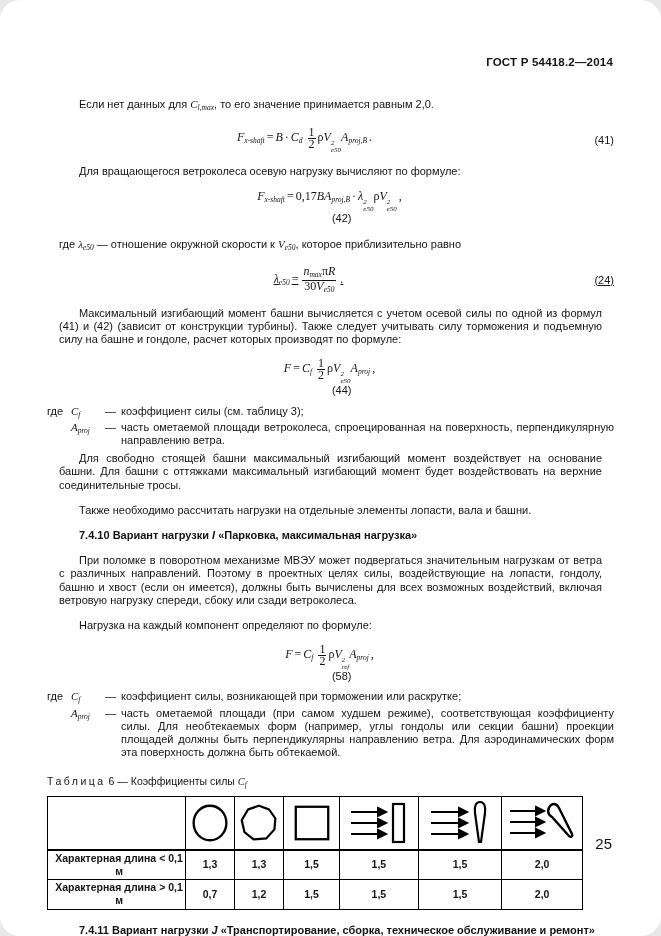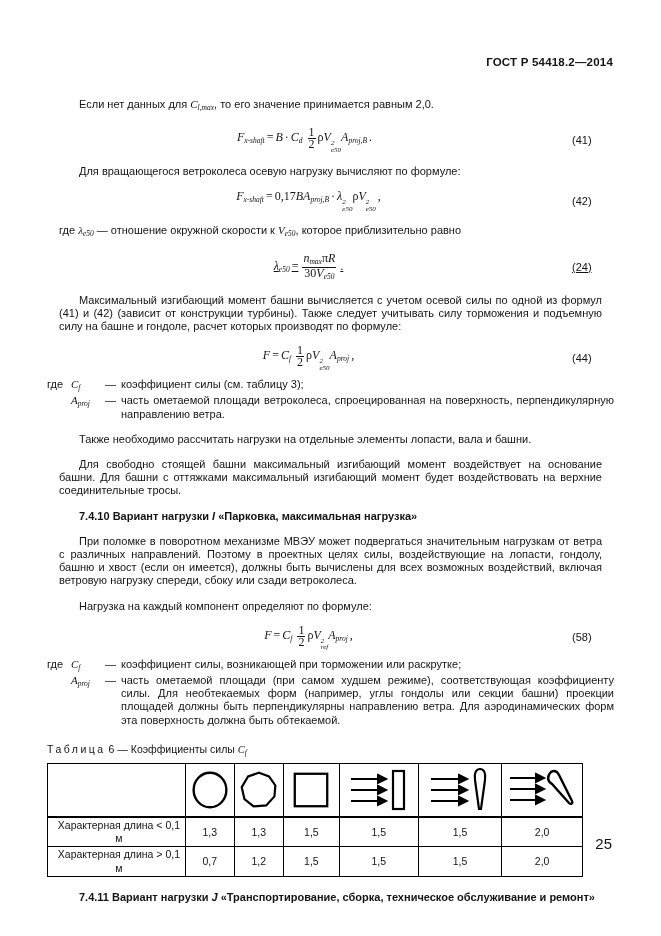--- a/index.html
+++ b/index.html
@@ -1,19 +1,19 @@
 <!DOCTYPE html>
 <html><head>
 <meta charset="utf-8">
 <style>
   html,body { margin:0; padding:0; background:#e8e8e8; }
   .page {
     position:relative; width:661px; height:936px; margin:0 auto;
     background:#ffffff; color:#141414;
-    font-family:"Liberation Sans", sans-serif; font-size:11px; line-height:13.2px;
+    font-family:"Liberation Sans", sans-serif; font-size:11px; line-height:13.2px;border-radius:20px;
   }
   .doc-header {
     position:absolute; top:56px; right:48px;
     font-weight:bold; font-size:11.5px; letter-spacing:.2px;
   }
   .content { position:absolute; top:86px; left:47px; width:567px; }
 
   p.para { margin:12px; text-indent:20px; text-align:justify; }
   p.noindent { text-indent:0; }
   p.bold { font-weight:bold; }
@@ -21,43 +21,43 @@
 
   
   .v  { font-family:"Liberation Serif", serif; font-style:italic; }
   .s  { font-family:"Liberation Serif", serif; font-style:italic; font-size:7.5px; vertical-align:-2px; }
   .g  { font-family:"Liberation Serif", serif; font-style:normal; }
   .op { font-family:"Liberation Serif", serif; padding:0 2px; }
 
   
   .eqrow { display:flex; align-items:center; }
   .eq    { flex:1; text-align:center; font-family:"Liberation Serif", serif; font-size:12px; }
-  .eqno  { width:42px; text-align:left; font-size:11px; }
+  .eqno  { width:42px; text-align:right; font-size:11px; }
   .frac  { display:inline-block; vertical-align:-7px; text-align:center; margin:0 2px; line-height:11px; }
   .frac .num { display:block; border-bottom:1px solid #141414; padding:0 1px; }
   .frac .den { display:block; }
   .ss    { display:inline-flex; flex-direction:column; font-size:7px; line-height:6.5px;
            vertical-align:-4px; font-family:"Liberation Serif", serif; font-style:italic; text-align:left; }
-  .m14 { margin:13px 0 9px;gap:8px; } .m8 { margin:8px 0 7px; } .m10 { margin:9px 0 11px;text-decoration:underline; }
+  .m14 { margin:13px 0 9px;gap:8px; } .m8 { margin:8px 0 7px;flex-direction:column; } .m10 { margin:9px 0 11px;text-decoration:underline; }
 
   
   .deflist { margin:2px 0 0 0; }
   .defrow  { display:grid; grid-template-columns:24px 34px 16px 1fr; }
   .defrow .deftext { text-align:justify; }
   .defdash { text-align:left; }
 
   
   .tbl-caption { margin:16px 0 4px 0; font-size:10.5px; }
   .tbl-caption .spaced { letter-spacing:2.5px; }
   table.cf { border-collapse:collapse; width:536px; margin-top:2px; }
   table.cf td { border:1px solid #000; }
   table.cf tr.iconrow td { height:50px; text-align:center; vertical-align:middle; border-bottom:2.5px solid #000; }
   table.cf tr.datarow td { height:20px; text-align:center; font-size:10.5px; }
   table.cf td.lbl { text-align:left; padding-left:6px; }
-  table.cf { border:1.5px solid #000; }
+  table.cf { border:1.5px solid #000;font-weight:bold; }
   .c0{width:146px}.c1{width:47px}.c2{width:47px}.c3{width:55px}.c4{width:78px}.c5{width:83px}.c6{width:79px}
 
   .page-number { position:absolute; right:49px; top:837px; font-size:15px; }
   svg { display:block; margin:0 auto; }
 </style>
 </head>
 <body>
 
 <div class="page">
 
@@ -124,22 +124,22 @@
         <span class="deftext">коэффициент силы (см. таблицу 3);</span>
       </div>
       <div class="defrow">
         <span></span>
         <span><span class="v">A</span><span class="s">proj</span></span>
         <span class="defdash">—</span>
         <span class="deftext">часть ометаемой площади ветроколеса, спроецированная на поверхность, перпендикулярную направлению ветра.</span>
       </div>
     </div>
 
+    <p class="para" style="margin-top:5px">Для свободно стоящей башни максимальный изгибающий момент воздействует на основание башни. Для башни с оттяжками максимальный изгибающий момент будет воздействовать на верхние соединительные тросы.</p>
     <p class="para">Также необходимо рассчитать нагрузки на отдельные элементы лопасти, вала и башни.</p>
-    <p class="para" style="margin-top:5px">Для свободно стоящей башни максимальный изгибающий момент воздействует на основание башни. Для башни с оттяжками максимальный изгибающий момент будет воздействовать на верхние соединительные тросы.</p>
 
     <p class="para bold"><span>7.4.10 Вариант нагрузки </span><span class="it">I</span><span> «Парковка, максимальная нагрузка»</span></p>
 
     <p class="para">При поломке в поворотном механизме МВЭУ может подвергаться значительным нагрузкам от ветра с различных направлений. Поэтому в проектных целях силы, воздействующие на лопасти, гондолу, башню и хвост (если он имеется), должны быть вычислены для всех возможных воздействий, включая ветровую нагрузку спереди, сбоку или сзади ветроколеса.</p>
     <p class="para">Нагрузка на каждый компонент определяют по формуле:</p>
 
     <div class="eqrow m8">
       <div class="eq">
         <span class="v">F</span><span class="op">=</span><span class="v">C</span><span class="s">f</span>
         <span class="frac"><span class="num">1</span><span class="den">2</span></span><span class="g">ρ</span><span class="v">V</span><span class="ss">

